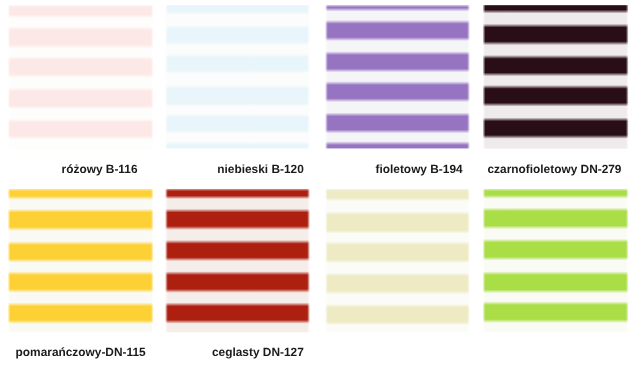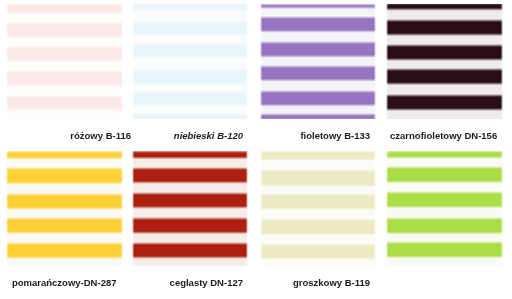--- a/index.html
+++ b/index.html
@@ -18,83 +18,82 @@
 <div class="grid">
     <div class="cell" style="left: 6.4px; top: 3.6px; width: 117px;">
       <div class="swatch" style="height: 115.9px; background: rgb(253, 253, 252);">
         <div class="bar" style="top: -0.4px; height: 11.6px; background: linear-gradient(rgba(0, 0, 0, 0) 0px, rgb(252, 233, 231) 3px, rgb(252, 233, 231) 8.6px, rgba(0, 0, 0, 0) 11.6px);"></div>
         <div class="bar" style="top: 17.9px; height: 17.7px; background: linear-gradient(rgba(0, 0, 0, 0) 0px, rgb(252, 233, 231) 3px, rgb(252, 233, 231) 14.7px, rgba(0, 0, 0, 0) 17.7px);"></div>
         <div class="bar" style="top: 41.9px; height: 17.2px; background: linear-gradient(rgba(0, 0, 0, 0) 0px, rgb(252, 233, 231) 3px, rgb(252, 233, 231) 14.2px, rgba(0, 0, 0, 0) 17.2px);"></div>
         <div class="bar" style="top: 66.6px; height: 17.4px; background: linear-gradient(rgba(0, 0, 0, 0) 0px, rgb(252, 233, 231) 3px, rgb(252, 233, 231) 14.4px, rgba(0, 0, 0, 0) 17.4px);"></div>
         <div class="bar" style="top: 91.9px; height: 16.6px; background: linear-gradient(rgba(0, 0, 0, 0) 0px, rgb(252, 233, 231) 3px, rgb(252, 233, 231) 13.6px, rgba(0, 0, 0, 0) 16.6px);"></div>
       </div>
     </div>
-    <div class="label" style="left: 0px; width: 131px; top: 130px;">różowy B-116</div>
+    <div class="label" style="left: 0px; width: 110px; top: 130px;">różowy B-116</div>
     <div class="cell" style="left: 131.7px; top: 3.6px; width: 116.4px;">
       <div class="swatch" style="height: 115.9px; background: rgb(252, 252, 252);">
         <div class="bar" style="top: -1.2px; height: 9.9px; background: linear-gradient(rgba(0, 0, 0, 0) 0px, rgb(232, 245, 251) 3px, rgb(232, 245, 251) 6.9px, rgba(0, 0, 0, 0) 9.9px);"></div>
         <div class="bar" style="top: 16px; height: 16.3px; background: linear-gradient(rgba(0, 0, 0, 0) 0px, rgb(232, 245, 251) 3px, rgb(232, 245, 251) 13.3px, rgba(0, 0, 0, 0) 16.3px);"></div>
         <div class="bar" style="top: 39.4px; height: 15.9px; background: linear-gradient(rgba(0, 0, 0, 0) 0px, rgb(232, 245, 251) 3px, rgb(232, 245, 251) 12.9px, rgba(0, 0, 0, 0) 15.9px);"></div>
         <div class="bar" style="top: 64px; height: 17.4px; background: linear-gradient(rgba(0, 0, 0, 0) 0px, rgb(232, 245, 251) 3px, rgb(232, 245, 251) 14.4px, rgba(0, 0, 0, 0) 17.4px);"></div>
         <div class="bar" style="top: 87.8px; height: 15.9px; background: linear-gradient(rgba(0, 0, 0, 0) 0px, rgb(232, 245, 251) 3px, rgb(232, 245, 251) 12.9px, rgba(0, 0, 0, 0) 15.9px);"></div>
         <div class="bar" style="top: 109.1px; height: 8.3px; background: linear-gradient(rgba(0, 0, 0, 0) 0px, rgb(232, 245, 251) 3px, rgb(232, 245, 251) 5.3px, rgba(0, 0, 0, 0) 8.3px);"></div>
       </div>
     </div>
-    <div class="label" style="left: 0px; width: 243px; top: 130px; font-style: italic;">niebieski B-120</div>
+    <div class="label" style="left: 0px; width: 243px; top: 130px;">niebieski B-120</div>
     <div class="cell" style="left: 259.6px; top: 3.6px; width: 116.9px;">
       <div class="swatch" style="height: 115.9px; background: rgb(245, 245, 248);">
         <div class="bar" style="top: -0.8px; height: 6.2px; background: linear-gradient(rgba(0, 0, 0, 0) 0px, rgb(151, 116, 194) 3px, rgb(151, 116, 194) 3.2px, rgba(0, 0, 0, 0) 6.2px);"></div>
         <div class="bar" style="top: 12.9px; height: 16.8px; background: linear-gradient(rgba(0, 0, 0, 0) 0px, rgb(151, 116, 194) 3px, rgb(151, 116, 194) 13.8px, rgba(0, 0, 0, 0) 16.8px);"></div>
         <div class="bar" style="top: 37.4px; height: 16.9px; background: linear-gradient(rgba(0, 0, 0, 0) 0px, rgb(151, 116, 194) 3px, rgb(151, 116, 194) 13.9px, rgba(0, 0, 0, 0) 16.9px);"></div>
         <div class="bar" style="top: 61.8px; height: 16.7px; background: linear-gradient(rgba(0, 0, 0, 0) 0px, rgb(151, 116, 194) 3px, rgb(151, 116, 194) 13.7px, rgba(0, 0, 0, 0) 16.7px);"></div>
         <div class="bar" style="top: 86.8px; height: 16.7px; background: linear-gradient(rgba(0, 0, 0, 0) 0px, rgb(151, 116, 194) 3px, rgb(151, 116, 194) 13.7px, rgba(0, 0, 0, 0) 16.7px);"></div>
         <div class="bar" style="top: 109.4px; height: 8px; background: linear-gradient(rgba(0, 0, 0, 0) 0px, rgb(151, 116, 194) 3px, rgb(151, 116, 194) 5px, rgba(0, 0, 0, 0) 8px);"></div>
       </div>
     </div>
-    <div class="label" style="left: 0px; width: 370.1px; top: 130px;">fioletowy B-133</div>
+    <div class="label" style="left: 0px; width: 370.1px; top: 130px;">fioletowy B-194</div>
     <div class="cell" style="left: 385.5px; top: 3.6px; width: 117.4px;">
       <div class="swatch" style="height: 115.9px; background: rgb(239, 235, 236);">
         <div class="bar" style="top: -1.2px; height: 8.8px; background: linear-gradient(rgba(0, 0, 0, 0) 0px, rgb(42, 14, 23) 3px, rgb(42, 14, 23) 5.8px, rgba(0, 0, 0, 0) 8.8px);"></div>
         <div class="bar" style="top: 15.4px; height: 17.1px; background: linear-gradient(rgba(0, 0, 0, 0) 0px, rgb(42, 14, 23) 3px, rgb(42, 14, 23) 14.1px, rgba(0, 0, 0, 0) 17.1px);"></div>
         <div class="bar" style="top: 40px; height: 17px; background: linear-gradient(rgba(0, 0, 0, 0) 0px, rgb(42, 14, 23) 3px, rgb(42, 14, 23) 14px, rgba(0, 0, 0, 0) 17px);"></div>
         <div class="bar" style="top: 64.9px; height: 17.2px; background: linear-gradient(rgba(0, 0, 0, 0) 0px, rgb(42, 14, 23) 3px, rgb(42, 14, 23) 14.2px, rgba(0, 0, 0, 0) 17.2px);"></div>
         <div class="bar" style="top: 90.4px; height: 17px; background: linear-gradient(rgba(0, 0, 0, 0) 0px, rgb(42, 14, 23) 3px, rgb(42, 14, 23) 14px, rgba(0, 0, 0, 0) 17px);"></div>
       </div>
     </div>
-    <div class="label" style="left: 0px; width: 497.2px; top: 130px;">czarnofioletowy DN-156</div>
+    <div class="label" style="left: 0px; width: 497.2px; top: 130px;">czarnofioletowy DN-279</div>
     <div class="cell" style="left: 6.4px; top: 150.8px; width: 117px;">
       <div class="swatch" style="height: 115.3px; background: rgb(250, 250, 244);">
         <div class="bar" style="top: -0.8px; height: 9.8px; background: linear-gradient(rgba(0, 0, 0, 0) 0px, rgb(253, 209, 54) 3px, rgb(253, 209, 54) 6.8px, rgba(0, 0, 0, 0) 9.8px);"></div>
         <div class="bar" style="top: 16.2px; height: 17.6px; background: linear-gradient(rgba(0, 0, 0, 0) 0px, rgb(253, 209, 54) 3px, rgb(253, 209, 54) 14.6px, rgba(0, 0, 0, 0) 17.6px);"></div>
         <div class="bar" style="top: 41.8px; height: 17px; background: linear-gradient(rgba(0, 0, 0, 0) 0px, rgb(253, 209, 54) 3px, rgb(253, 209, 54) 14px, rgba(0, 0, 0, 0) 17px);"></div>
         <div class="bar" style="top: 66.6px; height: 17.2px; background: linear-gradient(rgba(0, 0, 0, 0) 0px, rgb(253, 209, 54) 3px, rgb(253, 209, 54) 14.2px, rgba(0, 0, 0, 0) 17.2px);"></div>
         <div class="bar" style="top: 91.2px; height: 17.1px; background: linear-gradient(rgba(0, 0, 0, 0) 0px, rgb(253, 209, 54) 3px, rgb(253, 209, 54) 14.1px, rgba(0, 0, 0, 0) 17.1px);"></div>
       </div>
     </div>
-    <div class="label" style="left: 0px; width: 116.5px; top: 277.2px;">pomarańczowy-DN-287</div>
+    <div class="label" style="left: 0px; width: 116.5px; top: 277.2px;">pomarańczowy-DN-115</div>
     <div class="cell" style="left: 131.7px; top: 150.8px; width: 116.4px;">
       <div class="swatch" style="height: 115.3px; background: rgb(245, 237, 234);">
         <div class="bar" style="top: -0.8px; height: 9.4px; background: linear-gradient(rgba(0, 0, 0, 0) 0px, rgb(173, 32, 16) 3px, rgb(173, 32, 16) 6.4px, rgba(0, 0, 0, 0) 9.4px);"></div>
         <div class="bar" style="top: 16.2px; height: 16.9px; background: linear-gradient(rgba(0, 0, 0, 0) 0px, rgb(173, 32, 16) 3px, rgb(173, 32, 16) 13.9px, rgba(0, 0, 0, 0) 16.9px);"></div>
         <div class="bar" style="top: 41.2px; height: 16.9px; background: linear-gradient(rgba(0, 0, 0, 0) 0px, rgb(173, 32, 16) 3px, rgb(173, 32, 16) 13.9px, rgba(0, 0, 0, 0) 16.9px);"></div>
         <div class="bar" style="top: 66.6px; height: 17.2px; background: linear-gradient(rgba(0, 0, 0, 0) 0px, rgb(173, 32, 16) 3px, rgb(173, 32, 16) 14.2px, rgba(0, 0, 0, 0) 17.2px);"></div>
         <div class="bar" style="top: 91.2px; height: 16.9px; background: linear-gradient(rgba(0, 0, 0, 0) 0px, rgb(173, 32, 16) 3px, rgb(173, 32, 16) 13.9px, rgba(0, 0, 0, 0) 16.9px);"></div>
       </div>
     </div>
     <div class="label" style="left: 0px; width: 243px; top: 277.2px;">ceglasty DN-127</div>
     <div class="cell" style="left: 259.6px; top: 150.8px; width: 116.9px;">
       <div class="swatch" style="height: 115.3px; background: rgb(251, 252, 247);">
         <div class="bar" style="top: -1.3px; height: 11px; background: linear-gradient(rgba(0, 0, 0, 0) 0px, rgb(237, 234, 196) 3px, rgb(237, 234, 196) 8px, rgba(0, 0, 0, 0) 11px);"></div>
         <div class="bar" style="top: 18.3px; height: 18.1px; background: linear-gradient(rgba(0, 0, 0, 0) 0px, rgb(237, 234, 196) 3px, rgb(237, 234, 196) 15.1px, rgba(0, 0, 0, 0) 18.1px);"></div>
         <div class="bar" style="top: 42.6px; height: 17.6px; background: linear-gradient(rgba(0, 0, 0, 0) 0px, rgb(237, 234, 196) 3px, rgb(237, 234, 196) 14.6px, rgba(0, 0, 0, 0) 17.6px);"></div>
         <div class="bar" style="top: 67.6px; height: 17.6px; background: linear-gradient(rgba(0, 0, 0, 0) 0px, rgb(237, 234, 196) 3px, rgb(237, 234, 196) 14.6px, rgba(0, 0, 0, 0) 17.6px);"></div>
         <div class="bar" style="top: 92.6px; height: 17.2px; background: linear-gradient(rgba(0, 0, 0, 0) 0px, rgb(237, 234, 196) 3px, rgb(237, 234, 196) 14.2px, rgba(0, 0, 0, 0) 17.2px);"></div>
       </div>
     </div>
-    <div class="label" style="left: 0px; width: 370.1px; top: 277.2px;">groszkowy B-119</div>
     <div class="cell" style="left: 385.5px; top: 150.8px; width: 117.4px;">
       <div class="swatch" style="height: 115.3px; background: rgb(250, 251, 244);">
         <div class="bar" style="top: -0.8px; height: 9px; background: linear-gradient(rgba(0, 0, 0, 0) 0px, rgb(170, 222, 70) 3px, rgb(170, 222, 70) 6px, rgba(0, 0, 0, 0) 9px);"></div>
         <div class="bar" style="top: 15.7px; height: 17.4px; background: linear-gradient(rgba(0, 0, 0, 0) 0px, rgb(170, 222, 70) 3px, rgb(170, 222, 70) 14.4px, rgba(0, 0, 0, 0) 17.4px);"></div>
         <div class="bar" style="top: 40.7px; height: 17.4px; background: linear-gradient(rgba(0, 0, 0, 0) 0px, rgb(170, 222, 70) 3px, rgb(170, 222, 70) 14.4px, rgba(0, 0, 0, 0) 17.4px);"></div>
         <div class="bar" style="top: 66.2px; height: 17.6px; background: linear-gradient(rgba(0, 0, 0, 0) 0px, rgb(170, 222, 70) 3px, rgb(170, 222, 70) 14.6px, rgba(0, 0, 0, 0) 17.6px);"></div>
         <div class="bar" style="top: 90.7px; height: 17.4px; background: linear-gradient(rgba(0, 0, 0, 0) 0px, rgb(170, 222, 70) 3px, rgb(170, 222, 70) 14.4px, rgba(0, 0, 0, 0) 17.4px);"></div>
       </div>
     </div>
   </div>

